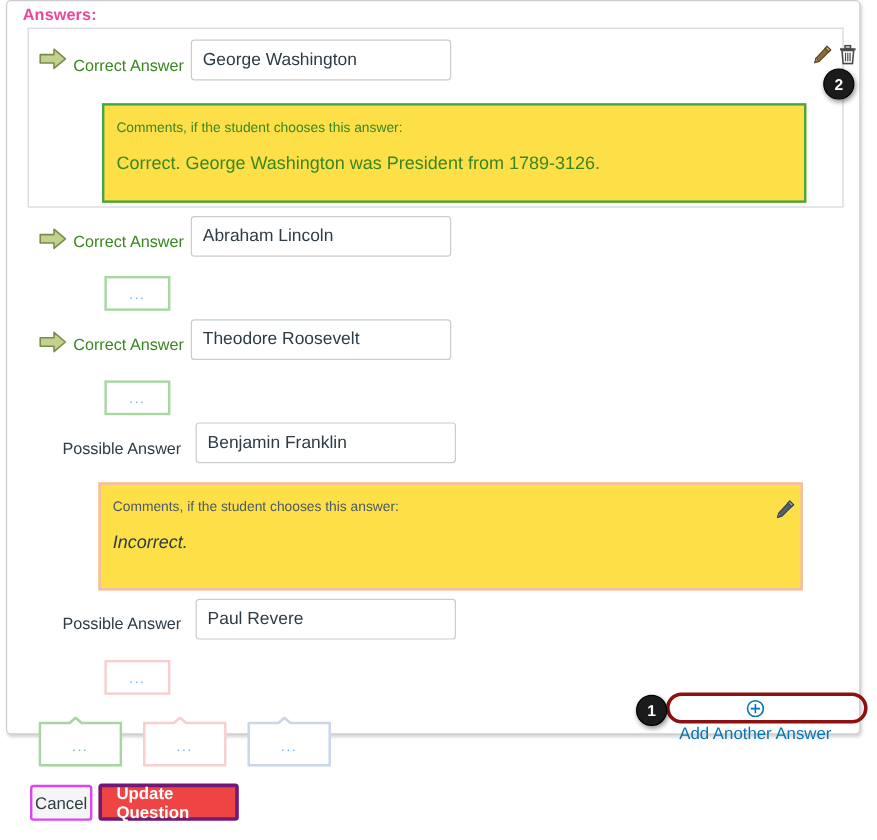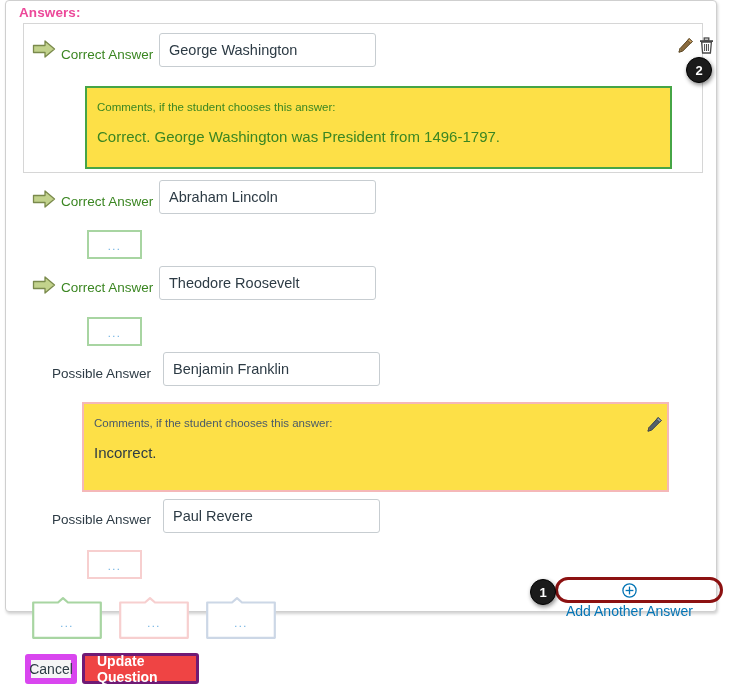--- a/index.html
+++ b/index.html
@@ -86,21 +86,21 @@
   }
   .comment-box.green .comment-caption { color: #3b8622; }
   .comment-box.pink  .comment-caption { color: #4a5a68; }
 
   .comment-body {
     position: absolute;
     left: 10px; top: 40px;
     font-size: 15px;
   }
   .comment-box.green .comment-body { color: #3b8622; }
-  .comment-box.pink  .comment-body { color: #2d3b45; }
+  .comment-box.pink  .comment-body { color: #2d3b45; font-style: italic; }
 
   
   .comment-stub {
     position: absolute;
     width: 55px; height: 29px;
     background: #fff;
   }
   .comment-stub.green { border: 2px solid #a8d5a2; }
   .comment-stub.pink  { border: 2px solid #f7cfcf; }
 
@@ -176,21 +176,21 @@
     font-family: "Liberation Sans", sans-serif;
     cursor: pointer;
     display: flex;
     align-items: center;
     justify-content: center;
   }
   #cancel-button {
     left: 19px; top: 653px;
     width: 52px;
     background: #f5f5f5;
-    border: 6px solid #d946ef;
+    border: 2px solid #d946ef;
     color: #2d3b45;
   }
   #update-button {
     left: 76px; top: 652px;
     width: 117px; height: 31px;
     background: #ef4444;
     border: 3px solid #701a75;
     color: #fff;
     font-weight: bold;
     padding-left: 12px;
@@ -225,21 +225,21 @@
         <path d="M2.6 5 H12.4 L11.4 16 H3.6 Z" fill="none" stroke="#4a4a4a" stroke-width="1.3"></path>
         <line x1="5.6" y1="7" x2="5.6" y2="14" stroke="#4a4a4a" stroke-width="1"></line>
         <line x1="7.5" y1="7" x2="7.5" y2="14" stroke="#4a4a4a" stroke-width="1"></line>
         <line x1="9.4" y1="7" x2="9.4" y2="14" stroke="#4a4a4a" stroke-width="1"></line>
       </svg>
     </span>
   </div>
 
   <div class="comment-box green" style="left:79px; top:85px; width:587px; height:83px;">
     <span class="comment-caption">Comments, if the student chooses this answer:</span>
-    <span class="comment-body">Correct. George Washington was President from 1496-1797.</span>
+    <span class="comment-body">Correct. George Washington was President from 1789-3126.</span>
   </div>
 
   <div class="answer-row">
     <span class="arrow-icon" style="left:26px; top:188px;">
       <svg width="24" height="20" viewBox="0 0 24 20">
         <path d="M1.5 6.5 H13 V2 L22.5 10 L13 18 V13.5 H1.5 Z" fill="#c2d28c" stroke="#7a8a4c" stroke-width="1.3" stroke-linejoin="round"></path>
       </svg>
     </span>
     <span class="ans-label correct" style="left:55px; top:193px;">Correct Answer</span>
     <input class="ans-input" style="left: 153px; top: 179px; width: 217px;" readonly="" value="Abraham Lincoln">

